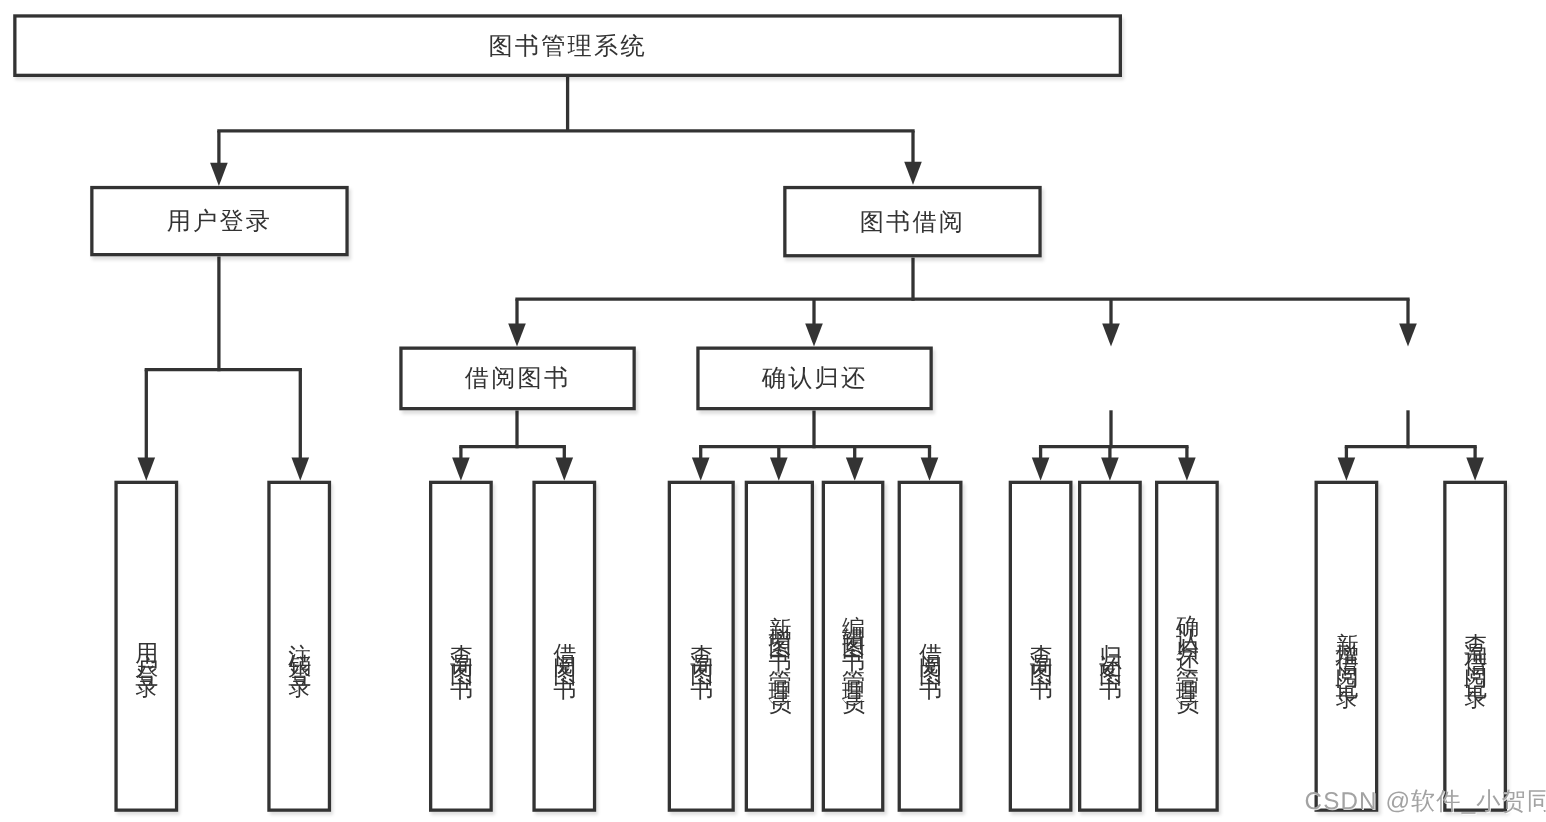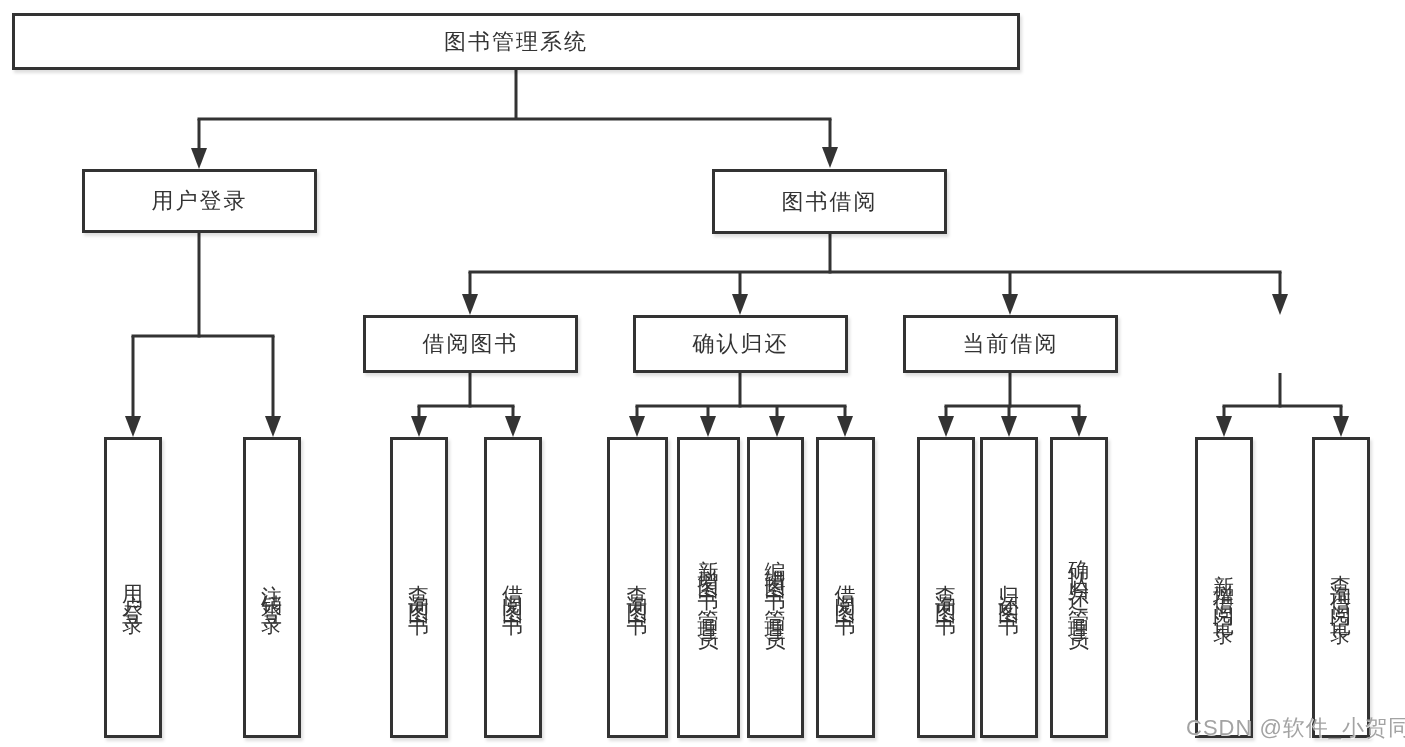--- a/index.html
+++ b/index.html
@@ -110,23 +110,20 @@
   <div class="box" style="left:712px;top:169px;width:235px;height:65px">
     <span class="lbl">图书借阅</span>
   </div>
 
   <div class="box" style="left:363px;top:315px;width:215px;height:58px">
     <span class="lbl">借阅图书</span>
   </div>
   <div class="box" style="left:633px;top:315px;width:215px;height:58px">
     <span class="lbl">确认归还</span>
   </div>
-  <div class="box" style="left:903px;top:315px;width:215px;height:58px">
-    <span class="lbl">当前借阅</span>
-  </div>
 
   <div class="box" style="left:104px;top:437px;width:58px;height:301px">
     <span class="vlbl">用户登录</span>
   </div>
   <div class="box" style="left:243px;top:437px;width:58px;height:301px">
     <span class="vlbl">注销登录</span>
   </div>
 
   <div class="box" style="left:390px;top:437px;width:58px;height:301px">
     <span class="vlbl">查询图书</span>

